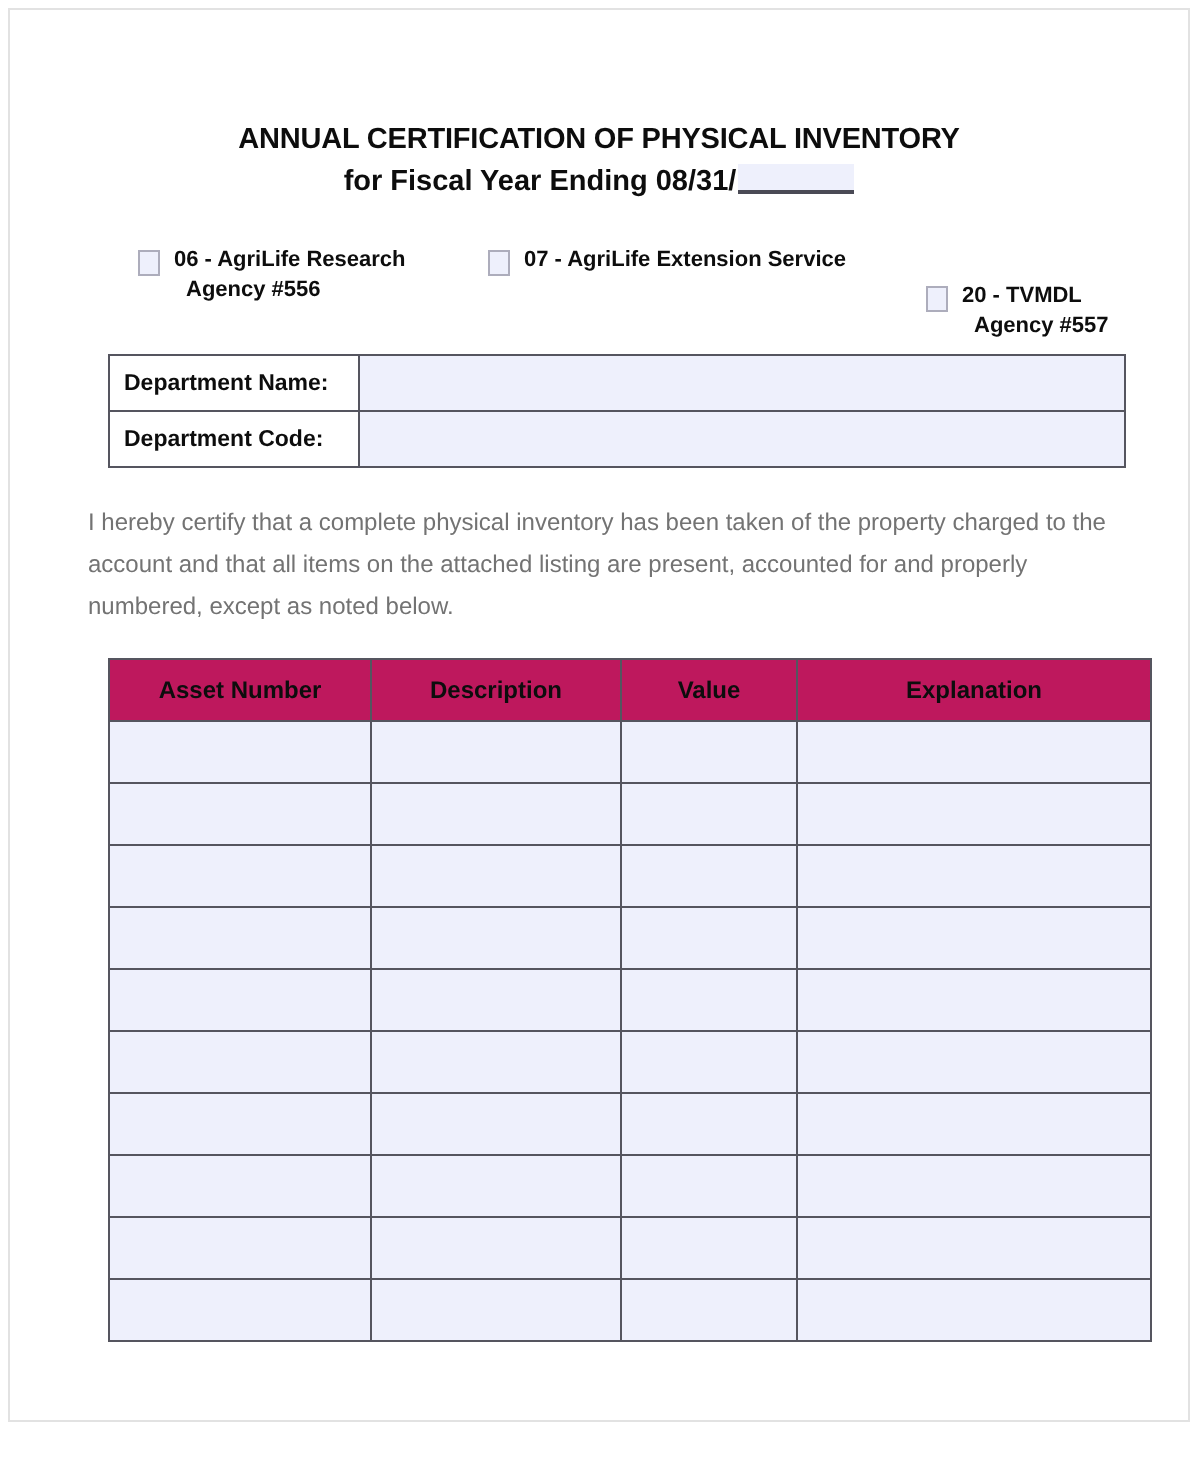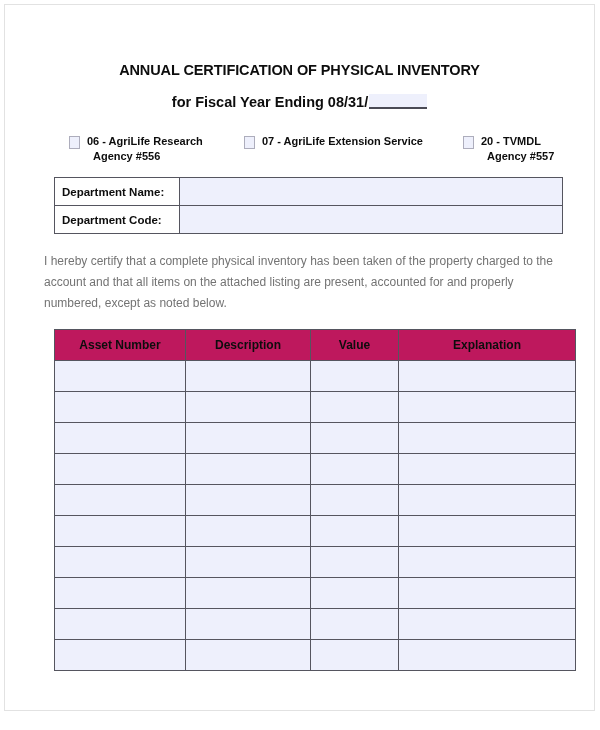--- a/index.html
+++ b/index.html
@@ -35,21 +35,21 @@
     font-weight: bold;
     letter-spacing: -0.1px;
     color: #0d0d0d;
     line-height: 18px;
   }
   .title-line2 {
     font-size: 14.5px;
     font-weight: bold;
     color: #0d0d0d;
     line-height: 19px;
-    margin-top: 14px;
+    margin-top: 3px;
     white-space: nowrap;
   }
   .year-field {
     display: inline-block;
     width: 58px;
     height: 13px;
     background: #eef0fc;
     border-bottom: 2px solid #4a4a55;
     vertical-align: -2px;
     margin-left: 1px;
@@ -60,21 +60,21 @@
     position: relative;
     margin-top: 22px;
     height: 38px;
   }
   .agency-opt {
     position: absolute;
     top: 0;
   }
   .agency-opt.a0 { left: 64px; }
   .agency-opt.a1 { left: 239px; }
-  .agency-opt.a2 { left: 458px; }
+  .agency-opt.a2 { left: 458px; margin-top: 18px; }
   .cbox {
     position: absolute;
     left: 0;
     top: 2px;
     width: 11px;
     height: 13px;
     background: #eef0fc;
     border: 1px solid #adadbc;
     box-sizing: border-box;
   }

